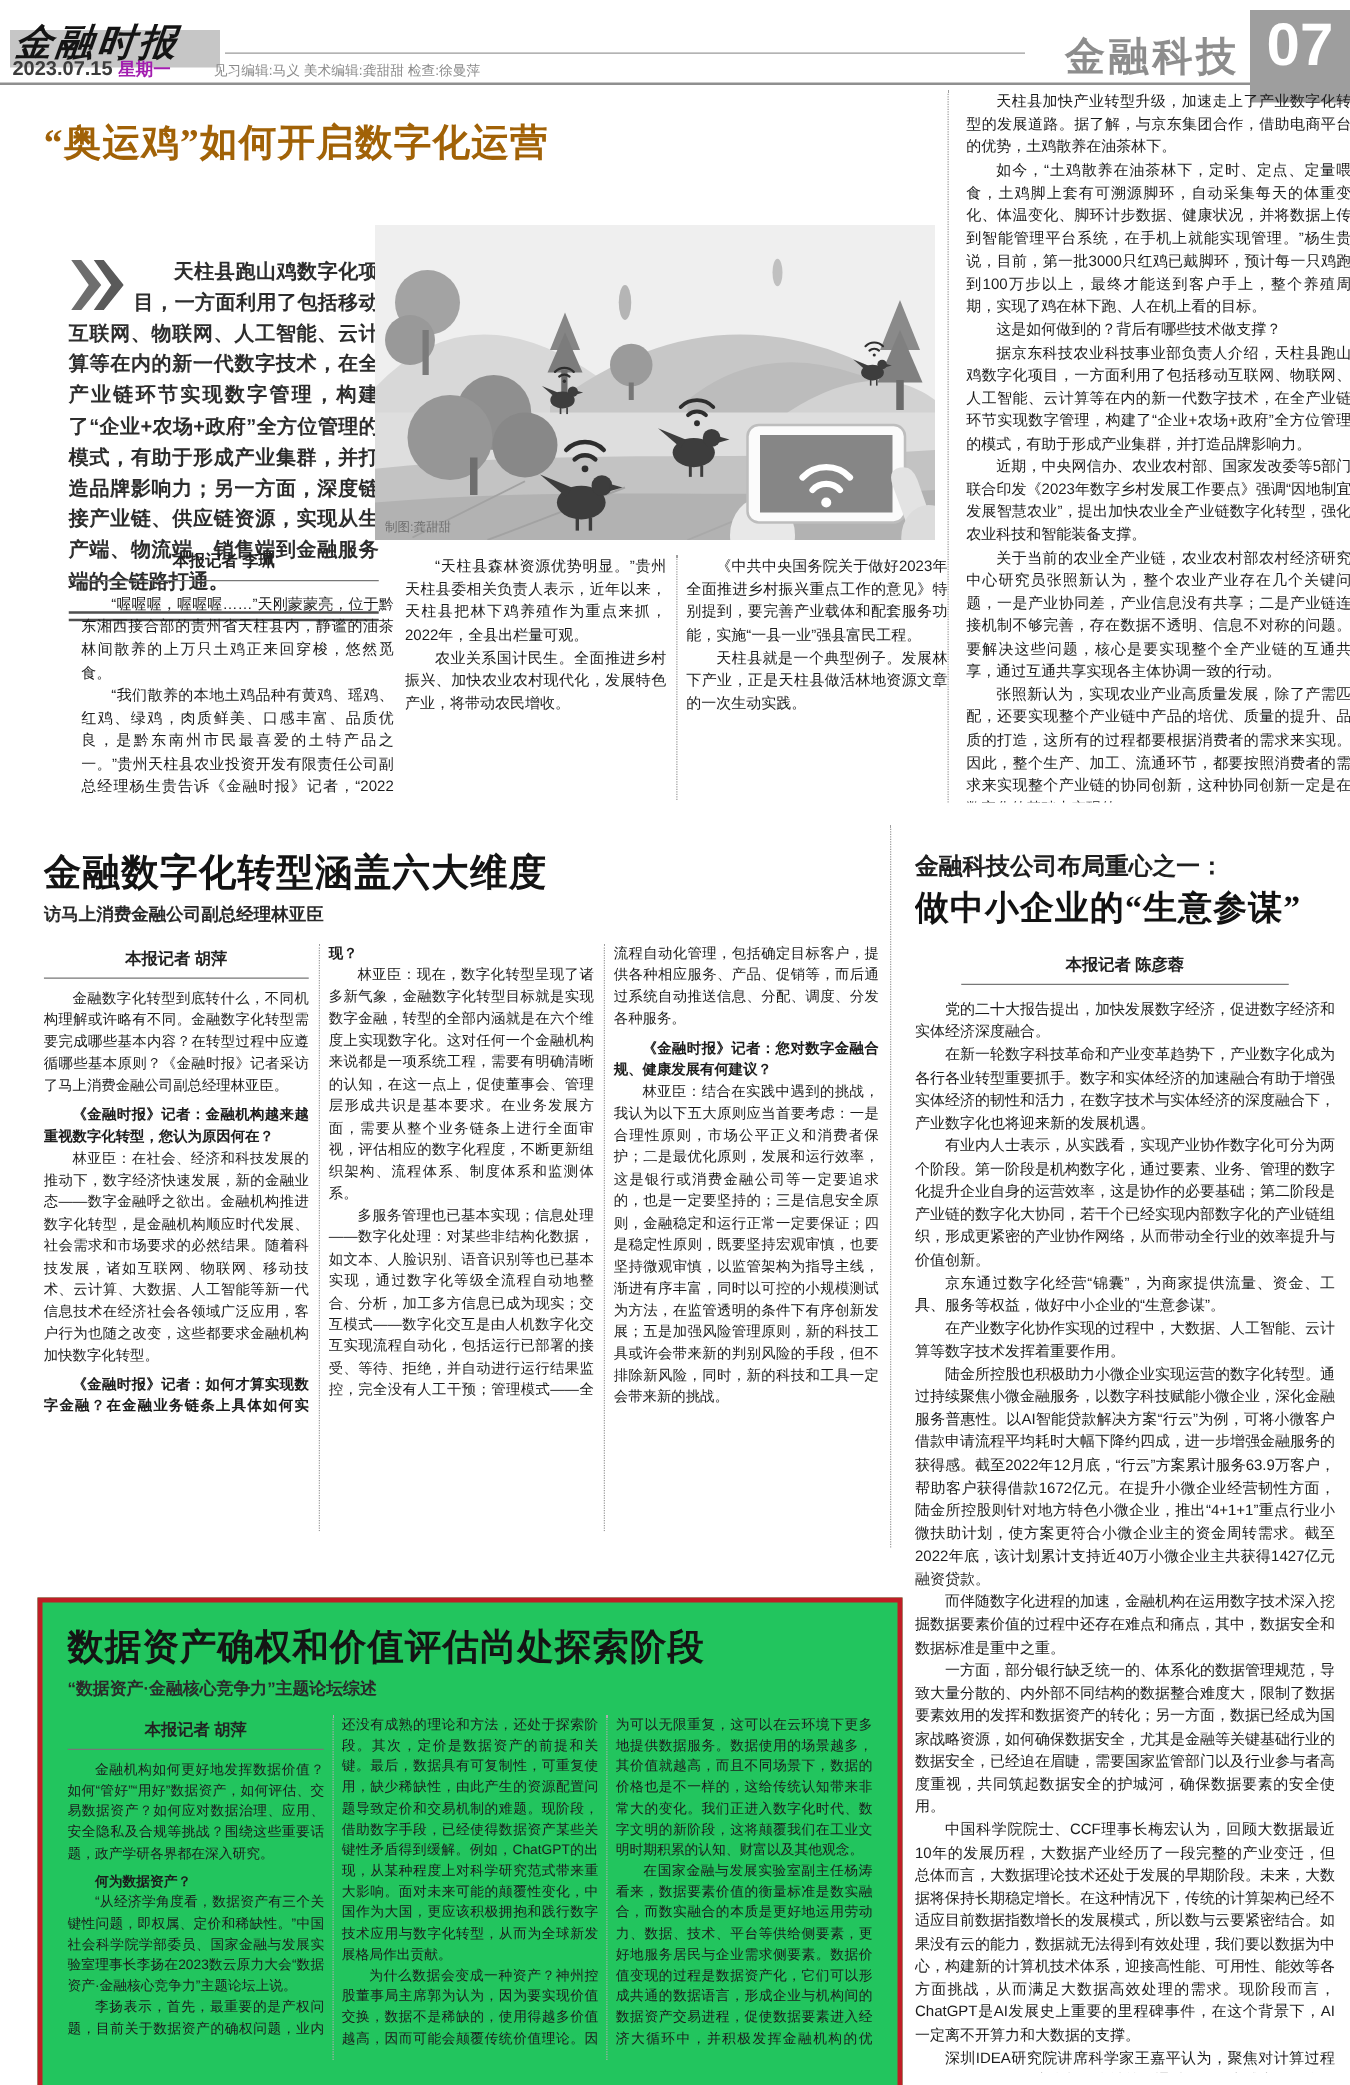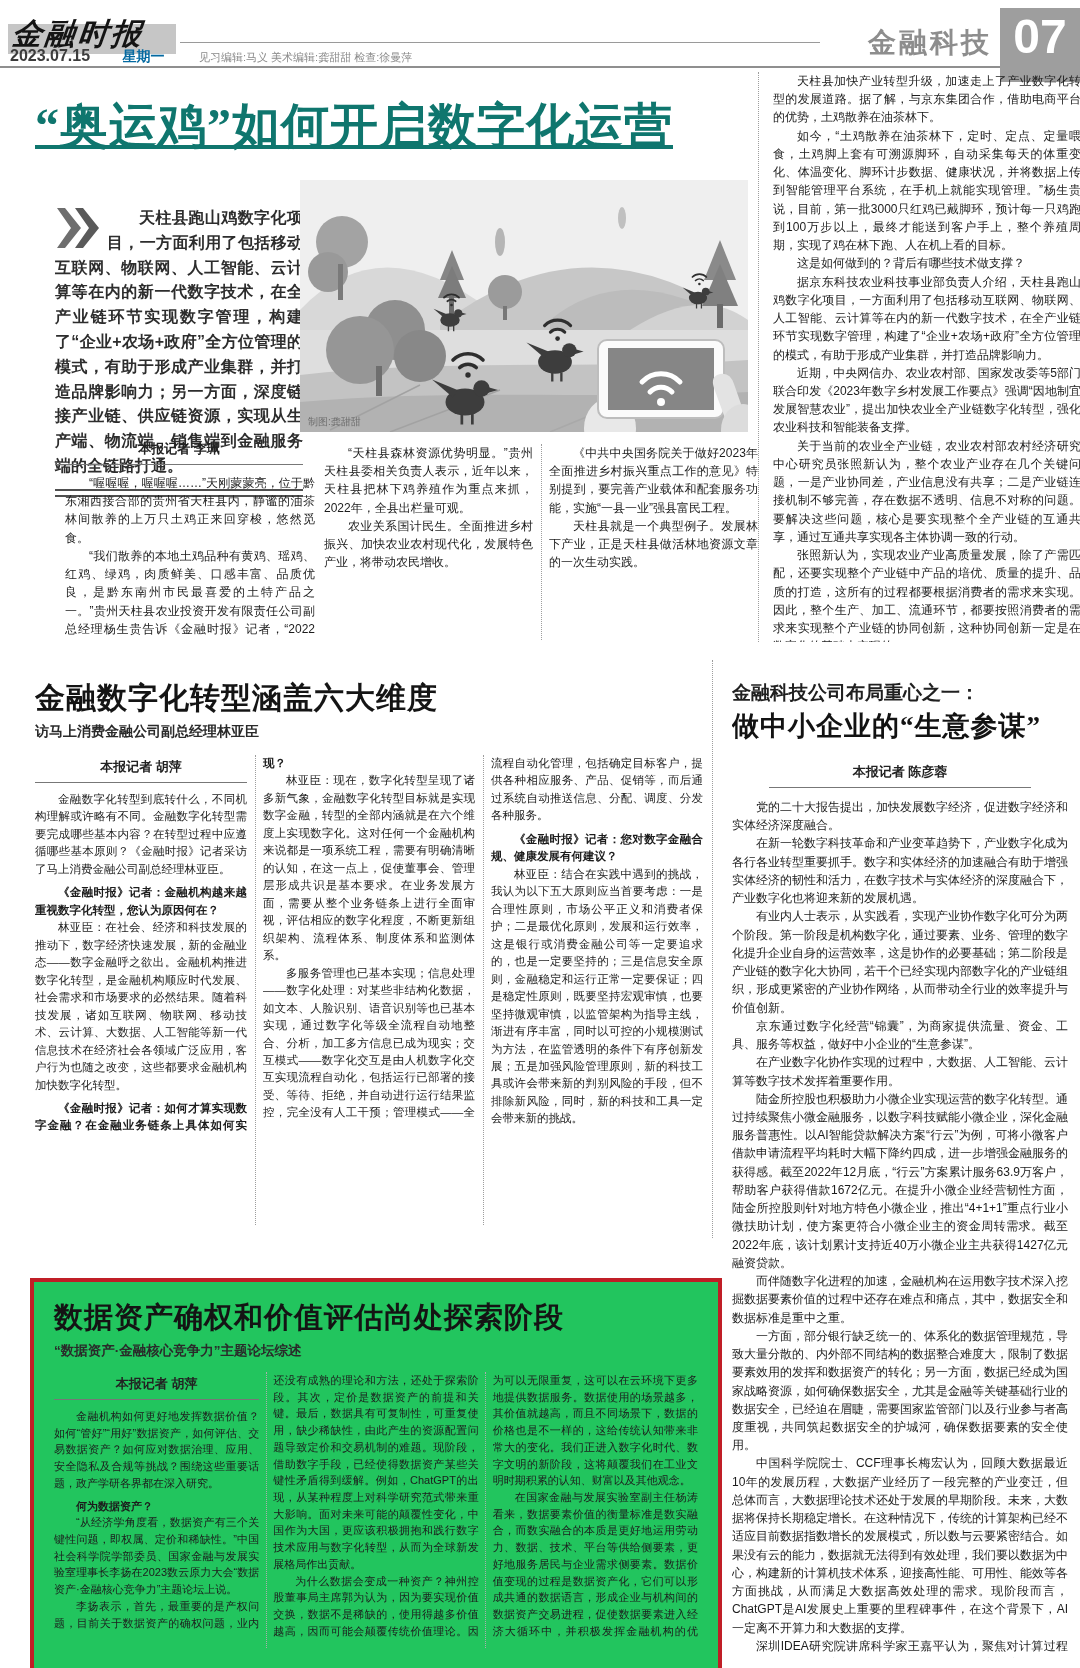--- a/index.html
+++ b/index.html
@@ -8,38 +8,38 @@
   .serif{font-family:"Liberation Serif","DejaVu Serif",serif;}
 
   
   .logo-box{position:absolute;left:8px;top:24px;width:168px;height:30px;background:#c6c6c6;}
   .logo-text{position:absolute;left:12px;top:14px;font-family:"DejaVu Serif","Liberation Serif",serif;
              font-style:italic;font-weight:bold;font-size:30px;color:#141414;letter-spacing:3px;
              transform:skewX(-6deg);white-space:nowrap;}
   .header-rule1{position:absolute;left:180px;top:42px;width:640px;height:1px;background:#9a9a9a;}
   .date-row{position:absolute;left:10px;top:47px;width:700px;white-space:nowrap;}
   .date{font-weight:bold;font-size:16px;color:#3c3c3c;}
-  .weekday{font-weight:bold;font-size:14px;color:#0369a1;margin-left:28px;}
+  .weekday{font-weight:bold;font-size:14px;color:#a21caf;}
   .credits{font-size:11px;color:#8a8a8a;margin-left:30px;}
   .header-rule2{position:absolute;left:0;top:66px;width:1080px;height:2px;background:#8f8f8f;}
-  .section-title{position:absolute;right:88px;top:24px;font-size:28px;font-weight:bold;
+  .section-title{position:absolute;right:88px;top:24px;font-size:32px;font-weight:bold;
                  color:#8d8d8d;letter-spacing:3px;}
   .page-num{position:absolute;right:0;top:8px;width:80px;height:74px;background:#9e9e9e;
             color:#fff;font-weight:bold;font-size:48px;text-align:center;line-height:58px;}
 
   
   .para{margin:0;text-indent:2em;text-align:justify;line-height:1.52;}
   .qhead{font-weight:bold;margin-top:6px;}
   .byline{font-weight:bold;font-size:13px;text-align:center;padding:3px 0 6px;
           border-bottom:1px solid #777;margin-bottom:8px;color:#222;}
   .dotl{border-left:1px dotted #9d9d9d;}
 
   
-  .main-headline{position:absolute;left:35px;top:94px;font-size:48px;font-weight:bold;
-                 letter-spacing:1px;color:#0f766e;white-space:nowrap;text-decoration:underline;}
+  .main-headline{position:absolute;left:35px;top:94px;font-size:30px;font-weight:bold;
+                 letter-spacing:1px;color:#a16207;white-space:nowrap;}
   .lede-box{position:absolute;left:55px;top:206px;width:248px;}
   .chevron{float:left;margin:2px 8px 2px 0;}
   .lede-text{margin:0;font-size:16px;font-weight:bold;line-height:1.55;color:#2d2d2d;
              text-align:justify;text-indent:2em;}
   .double-rule{margin-top:10px;border-top:2px solid #4f4f4f;border-bottom:2px solid #4f4f4f;height:4px;}
   .main-byline{position:absolute;left:55px;top:437px;width:248px;}
   .main-col1{position:absolute;left:65px;top:474px;width:250px;height:166px;overflow:hidden;font-size:12px;}
   .illustration{position:absolute;left:300px;top:180px;width:448px;height:252px;}
   .below-cols{position:absolute;left:312px;top:444px;width:434px;height:196px;overflow:hidden;
               column-count:2;column-gap:16px;column-rule:1px dotted #9d9d9d;

